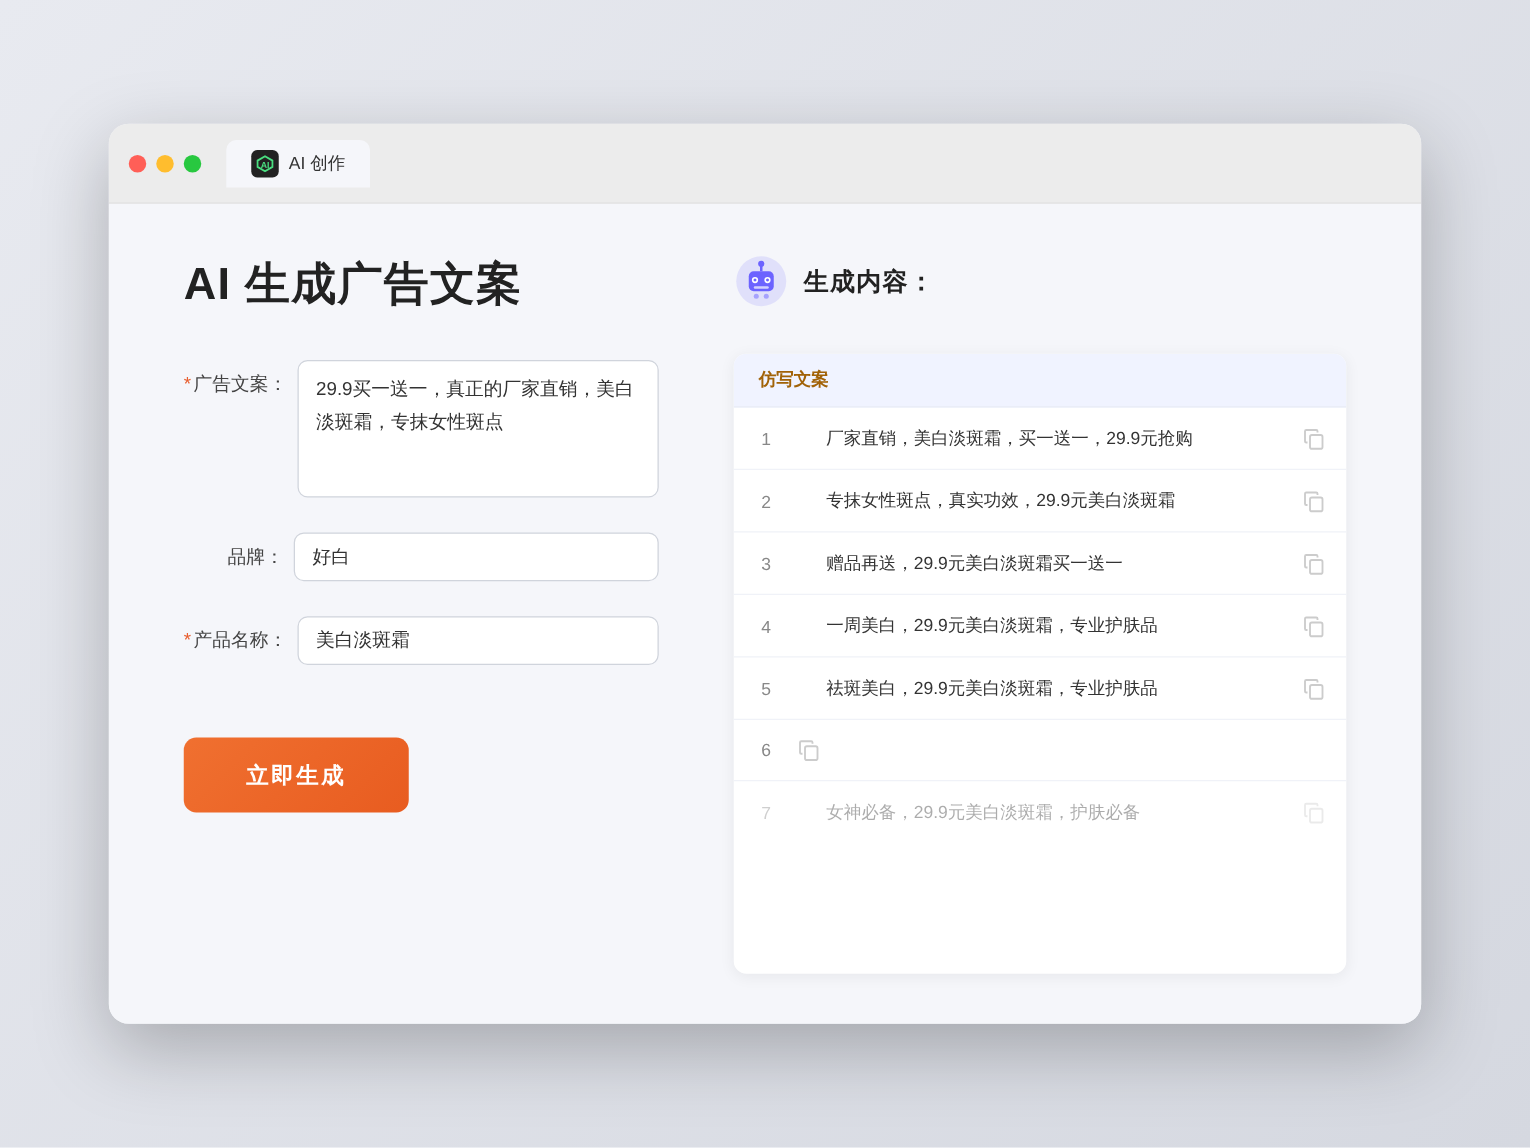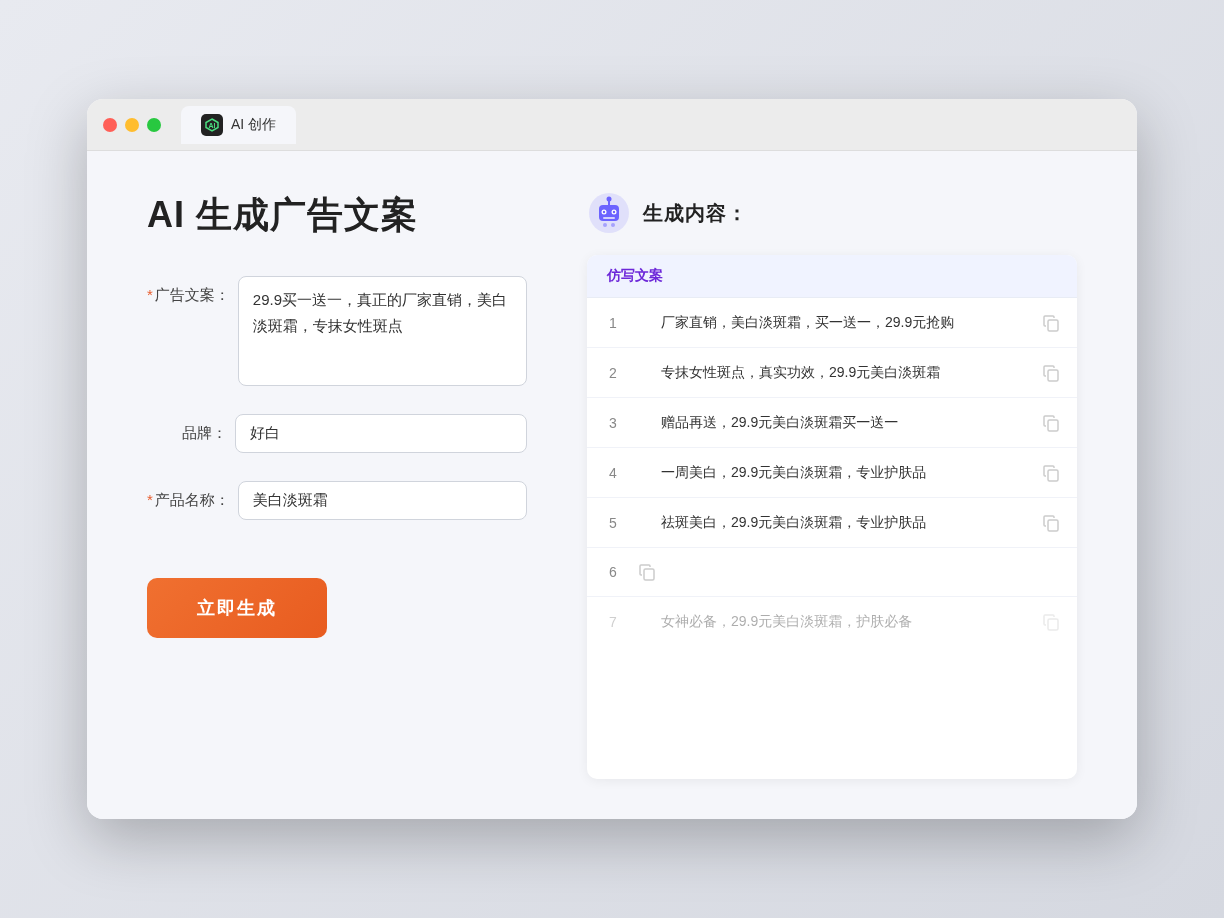--- a/index.html
+++ b/index.html
@@ -21,21 +21,21 @@
       background: #f5f6fa;
       border-radius: 16px;
       box-shadow: 0 20px 60px rgba(0,0,0,0.25);
       overflow: hidden;
       display: flex;
       flex-direction: column;
     }
 
     .browser-titlebar {
       background: #ececec;
-      height: 52px;
+      height: 64px;
       display: flex;
       align-items: center;
       padding: 0 16px;
       border-bottom: 1px solid #ddd;
       flex-shrink: 0;
     }
 
     .traffic-lights {
       display: flex;
       gap: 8px;
@@ -157,20 +157,21 @@
       cursor: pointer;
       letter-spacing: 2px;
       font-family: inherit;
     }
 
     
     .right-panel {
       flex: 1;
       display: flex;
       flex-direction: column;
+      gap: 16px;
     }
 
     .result-header {
       display: flex;
       align-items: center;
       gap: 12px;
       margin-bottom: 20px;
     }
 
     .robot-icon {
@@ -191,21 +192,21 @@
       overflow: hidden;
       box-shadow: 0 2px 12px rgba(0,0,0,0.06);
       flex: 1;
     }
 
     .result-table-header {
       background: #f0f3ff;
       padding: 12px 20px;
       font-size: 14px;
       font-weight: 600;
-      color: #6d28d9;
+      color: #a16207;
       border-bottom: 1px solid #e8ecf5;
     }
 
     .result-row {
       display: flex;
       align-items: center;
       padding: 14px 16px;
       border-bottom: 1px solid #f0f2f8;
       gap: 14px;
     }

